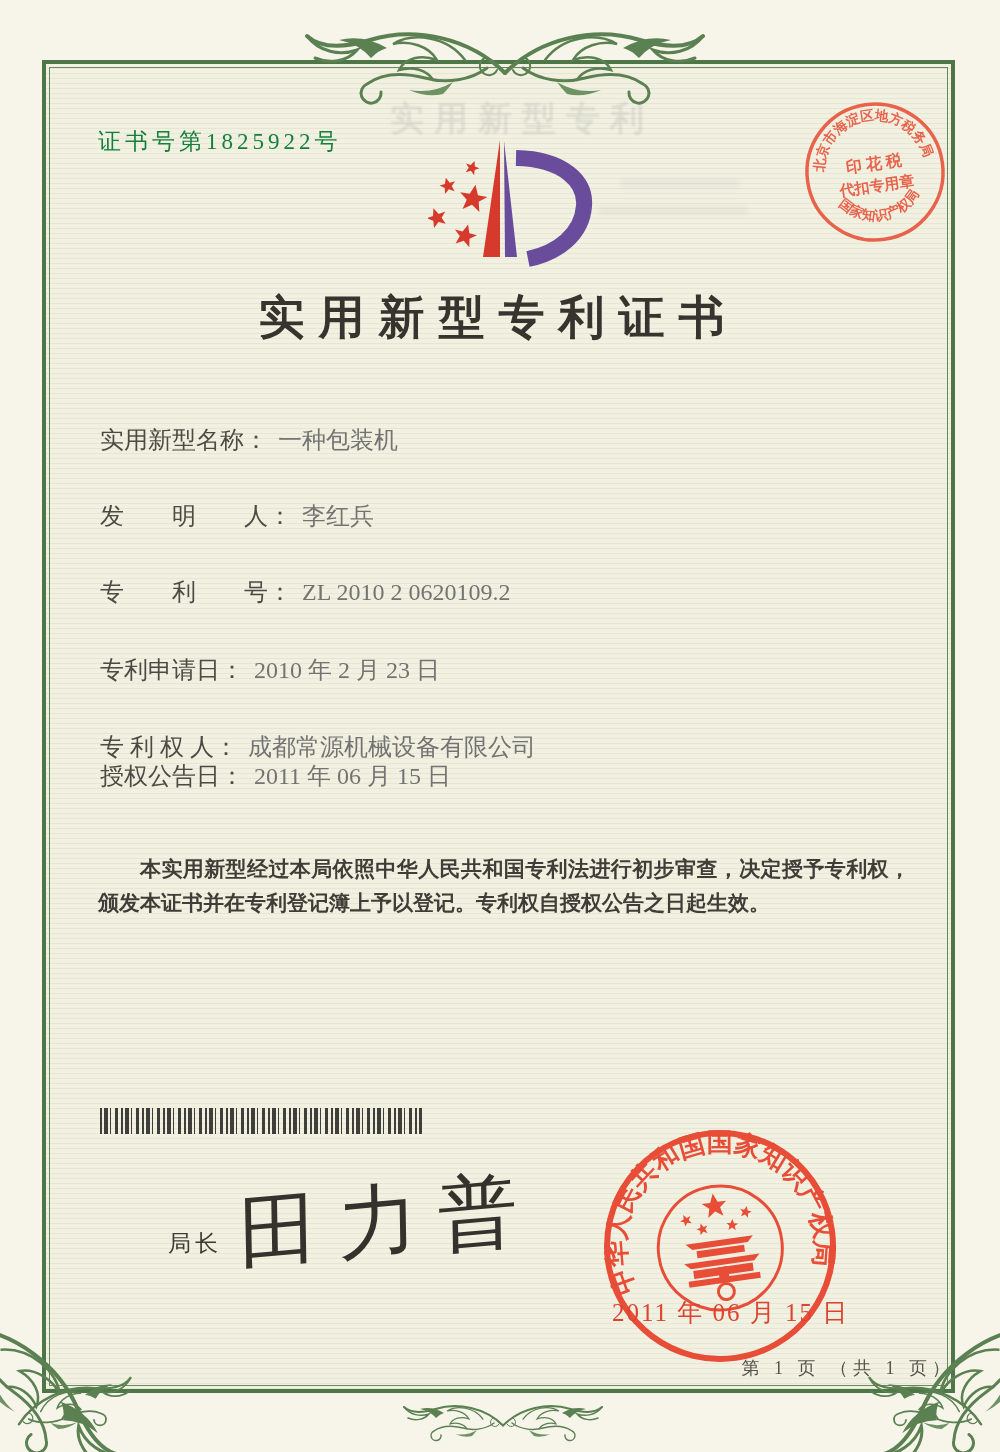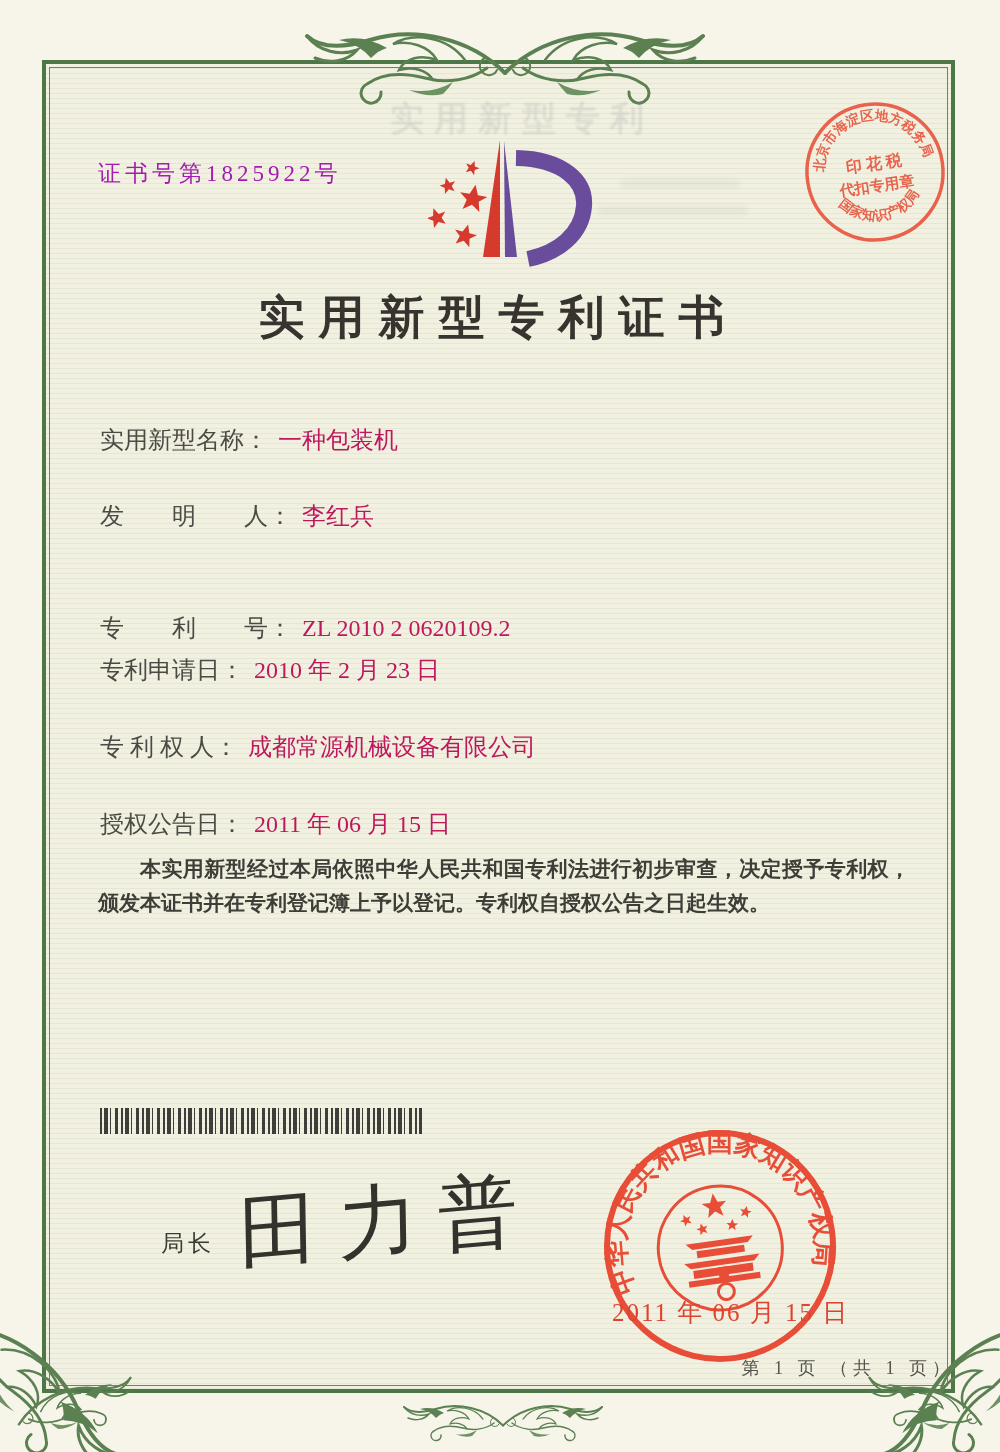--- a/index.html
+++ b/index.html
@@ -19,53 +19,53 @@
     box-sizing:border-box;
     z-index:1;
   }
   .frame::after{
     content:"";position:absolute;inset:3px;border:1px solid rgba(78,119,72,0.85);
   }
   .ornaments{position:absolute;left:0;top:0;z-index:2;pointer-events:none;}
   
   .cert-number{
     position:absolute;left:98px;top:126px;z-index:4;
-    font-size:23px;letter-spacing:4px;color:#a21caf;margin-top:32px;
+    font-size:23px;letter-spacing:4px;color:#15803d;
   }
   .watermark{
     position:absolute;left:390px;top:96px;z-index:3;
     font-size:34px;letter-spacing:10px;color:#8a8a94;opacity:.20;
     filter:blur(1.3px);font-weight:bold;
   }
   .smudge{position:absolute;z-index:3;background:#9a9aa2;opacity:.10;border-radius:4px;filter:blur(2px);}
   .title{
     position:absolute;left:42px;top:287px;width:913px;z-index:4;
     text-align:center;font-size:46px;font-weight:700;letter-spacing:14px;
     color:#37342f;
   }
   .fields{position:absolute;left:100px;top:0;z-index:4;}
   .field-row{position:absolute;left:0;white-space:nowrap;font-size:24px;color:#4c4a44;}
-  .field-row .val{margin-left:10px;color:#be185d;}
-  .row0{top:424px}.row1{top:500px}.row2{top:612px}
-  .row3{top:654px}.row4{top:731px}.row5{top:808px}
+  .field-row .val{margin-left:10px;color:#737373;}
+  .row0{top:424px}.row1{top:500px}.row2{top:576px}
+  .row3{top:654px}.row4{top:731px}.row5{top:760px}
   .body-text{
     position:absolute;left:98px;top:852px;width:812px;z-index:4;
     font-size:21px;line-height:34px;color:#3e3d37;text-align:justify;
   }
   .body-text p{margin:0;text-indent:2em;font-weight:bold;}
   .barcode{
     position:absolute;left:100px;top:1108px;width:322px;height:26px;z-index:4;
     background-image:repeating-linear-gradient(90deg,
       #1f1f1d 0px,#1f1f1d 2px,rgba(0,0,0,0) 2px,rgba(0,0,0,0) 4px,
       #1f1f1d 4px,#1f1f1d 8px,rgba(0,0,0,0) 8px,rgba(0,0,0,0) 10px,
       #1f1f1d 10px,#1f1f1d 11px,rgba(0,0,0,0) 11px,rgba(0,0,0,0) 15px,
       #1f1f1d 15px,#1f1f1d 18px,rgba(0,0,0,0) 18px,rgba(0,0,0,0) 21px);
     opacity:.85;
   }
-  .sig-role{position:absolute;left:161px;top:1228px;z-index:4;font-size:23px;color:#3c3b35;letter-spacing:4px;}
+  .sig-role{position:absolute;left:168px;top:1228px;z-index:4;font-size:23px;color:#3c3b35;letter-spacing:4px;}
   .sig-name{
     position:absolute;left:238px;top:1168px;z-index:4;
     font-size:80px;color:#33322c;letter-spacing:20px;
     transform:rotate(-5deg) skewX(-4deg);
   }
   .seal-svg{position:absolute;left:598px;top:1124px;z-index:5;opacity:.92;transform:rotate(-8deg);}
   .seal-date{
     position:absolute;left:612px;top:1296px;z-index:6;white-space:nowrap;
     font-size:25px;color:#dd4430;letter-spacing:2px;
   }

